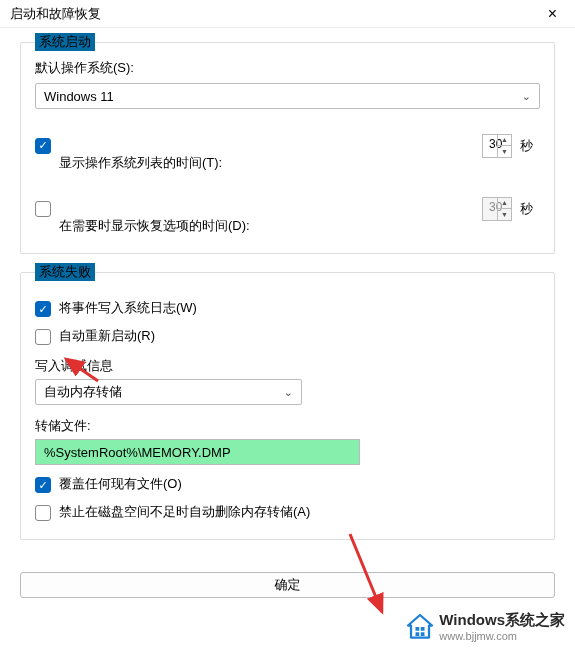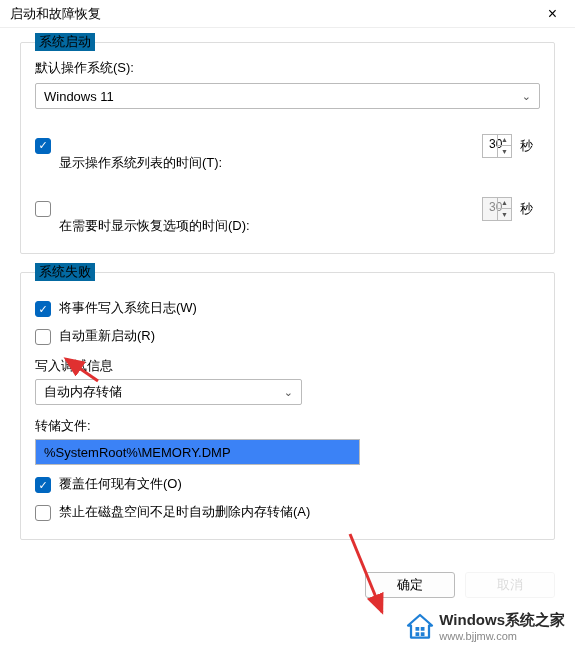--- a/index.html
+++ b/index.html
@@ -131,30 +131,31 @@
     .sublabel { margin-top: 12px; margin-bottom: 4px; }
     .textinput {
       width: 100%;
       max-width: 325px;
       height: 26px;
       border: 1px solid #bbb;
       padding: 2px 8px;
       font-size: 13px;
       display: flex;
       align-items: center;
-      background: #3b82f6;
+      background: #86efac;
     }
     .select-mid {
       width: 267px;
     }
     .button-row {
       display: flex;
       justify-content: flex-end;
       gap: 10px;
       padding: 4px 20px;
+      flex-direction: column;
     }
     .btn {
       min-width: 90px;
       height: 26px;
       border: 1px solid #bbb;
       border-radius: 3px;
       background: #fdfdfd;
       font-size: 13px;
       cursor: pointer;
       display: flex;
@@ -264,23 +265,20 @@
       <div class="checkbox"></div>
       <span>禁止在磁盘空间不足时自动删除内存转储(A)</span>
     </div>
   </div>
 
 </div>
 
 <div class="button-row">
   <div class="btn">
       <span>确定</span>
-    </div>
-  <div class="btn" style="opacity:0.15">
-      <span>取消</span>
     </div>
 </div>
 
 <div class="arrow" style="left:60px; top:355px;">
   <svg width="40" height="30">
     <defs>
         <marker id="ah1" markerWidth="8" markerHeight="8" refX="6" refY="3" orient="auto">
           <path d="M0,0 L7,3 L0,6 Z" fill="#e03030"></path>
         </marker>
       </defs>

